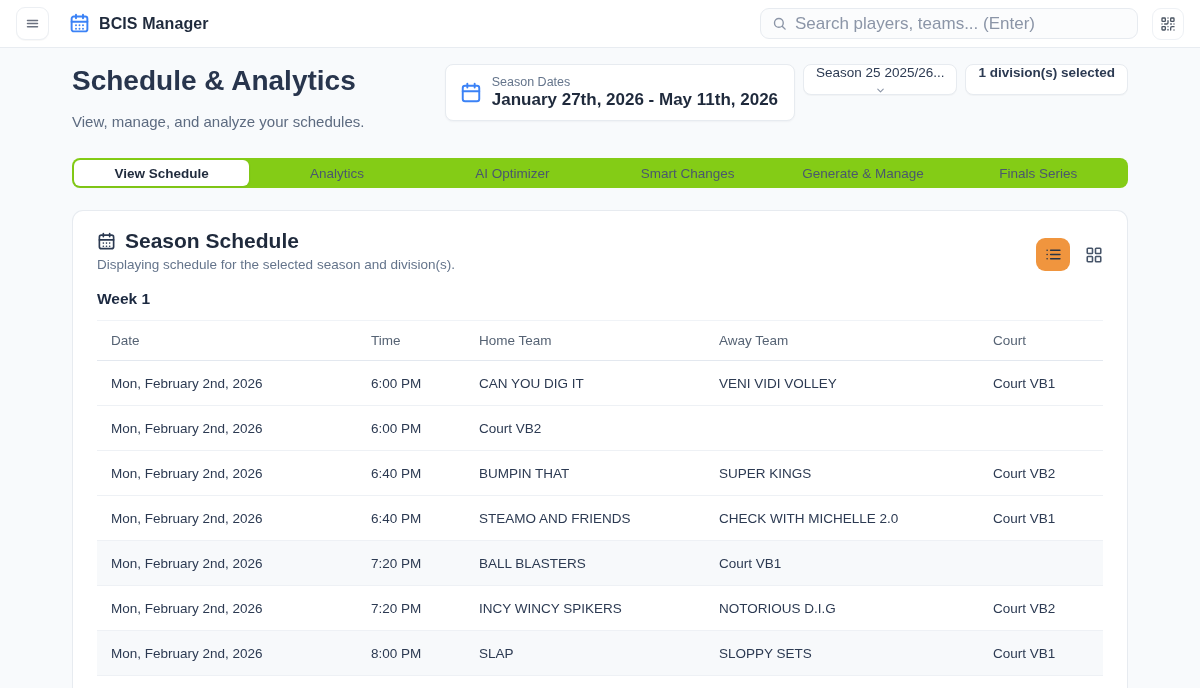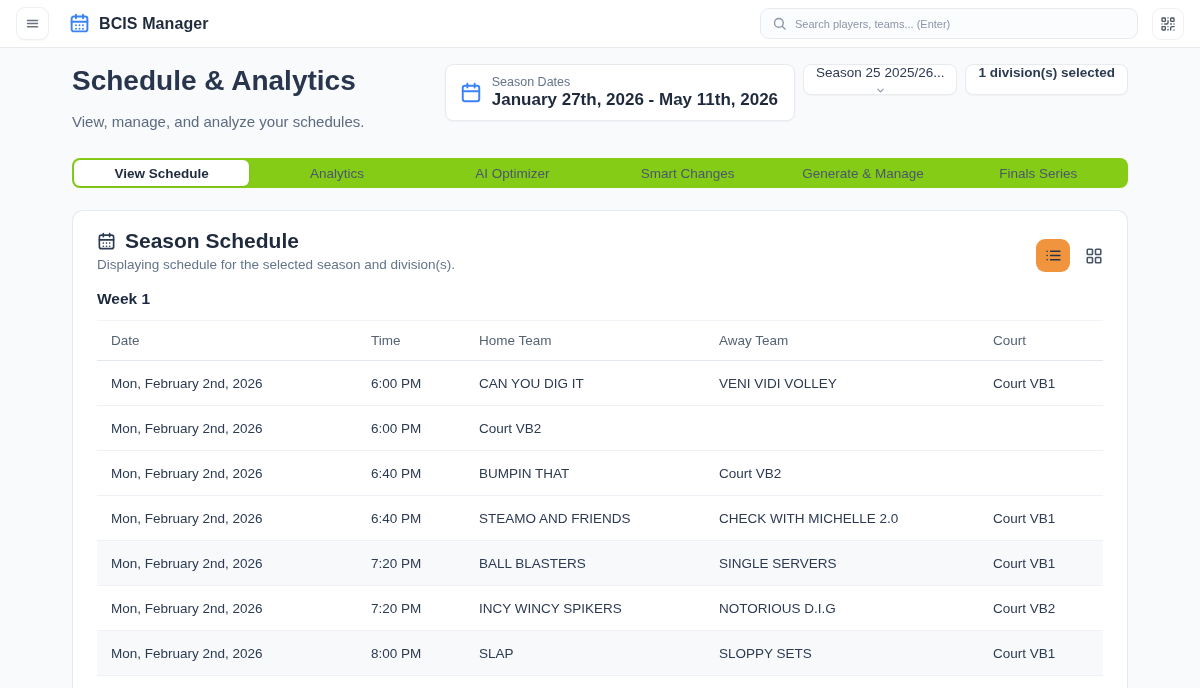--- a/index.html
+++ b/index.html
@@ -23,21 +23,21 @@
   .brand { display:flex; align-items:center; gap:9px; margin-left:6px; }
   .brand .cal { color:#3b82f6; }
   .brand-title { font-size:16px; font-weight:700; color:#1f2a3c; letter-spacing:.1px; }
   .topbar-spacer { flex:1; }
   .searchbox {
     width:378px; height:31px; border:1px solid #e7ebf0; border-radius:9px;
     background:#fbfcfd; display:flex; align-items:center; gap:8px; padding:0 11px;
   }
   .searchbox input {
     border:none; outline:none; background:transparent; flex:1;
-    font-family:inherit; font-size:11px; color:#334155;
+    font-family:inherit; font-size:17px; color:#334155;
   }
   .searchbox input::placeholder { color:#8b95a7; }
   .qr-btn {
     width:32px; height:32px; border:1px solid #eef1f5; border-radius:9px;
     background:#fff; display:flex; align-items:center; justify-content:center;
     color:#4b5563; cursor:pointer;
   }
 
   
   .content { padding:16px 72px 0; }
@@ -79,21 +79,21 @@
     background:#fff; color:#1f2a3c; font-weight:600;
     box-shadow:0 1px 3px rgba(16,24,40,.08);
   }
 
   
   .card {
     margin-top:22px; background:#fff; border:1px solid #e7ebf0;
     border-radius:11px 11px 0 0; border-bottom:none;
     padding:18px 24px 0; min-height:500px;
   }
-  .card-head { display:flex; align-items:flex-end;gap:27px; }
+  .card-head { display:flex; align-items:center;gap:27px; }
   .card-title-row { display:flex; align-items:center; gap:9px; color:#2c3a52; }
   .card-title { font-size:21px; font-weight:700; color:#1f2a3c; }
   .card-sub { font-size:13.5px; color:#64748b; margin-top:4px; }
   .view-toggles { margin-left:auto; display:flex; align-items:center; gap:15px; padding-top:8px; }
   .list-view-btn {
     width:34px; height:33px; border-radius:9px; border:none; cursor:pointer;
     display:flex; align-items:center; justify-content:center; color:#273447;
   }
   .grid-view-btn {
     background:transparent; border:none; cursor:pointer; color:#475569;
@@ -276,34 +276,34 @@
           </div>
           <div class="trow">
             <div>Mon, February 2nd, 2026</div>
             <div>6:00 PM</div>
             <div>Court VB2</div>
           </div>
           <div class="trow">
             <div>Mon, February 2nd, 2026</div>
             <div>6:40 PM</div>
             <div>BUMPIN THAT</div>
+            <div>SUPER KINGS</div>
             <div>Court VB2</div>
           </div>
           <div class="trow">
             <div>Mon, February 2nd, 2026</div>
             <div>6:40 PM</div>
             <div>STEAMO AND FRIENDS</div>
             <div>CHECK WITH MICHELLE 2.0</div>
             <div>Court VB1</div>
           </div>
           <div class="trow shaded">
             <div>Mon, February 2nd, 2026</div>
             <div>7:20 PM</div>
             <div>BALL BLASTERS</div>
-            <div>SINGLE SERVERS</div>
             <div>Court VB1</div>
           </div>
           <div class="trow">
             <div>Mon, February 2nd, 2026</div>
             <div>7:20 PM</div>
             <div>INCY WINCY SPIKERS</div>
             <div>NOTORIOUS D.I.G</div>
             <div>Court VB2</div>
           </div>
           <div class="trow shaded">

